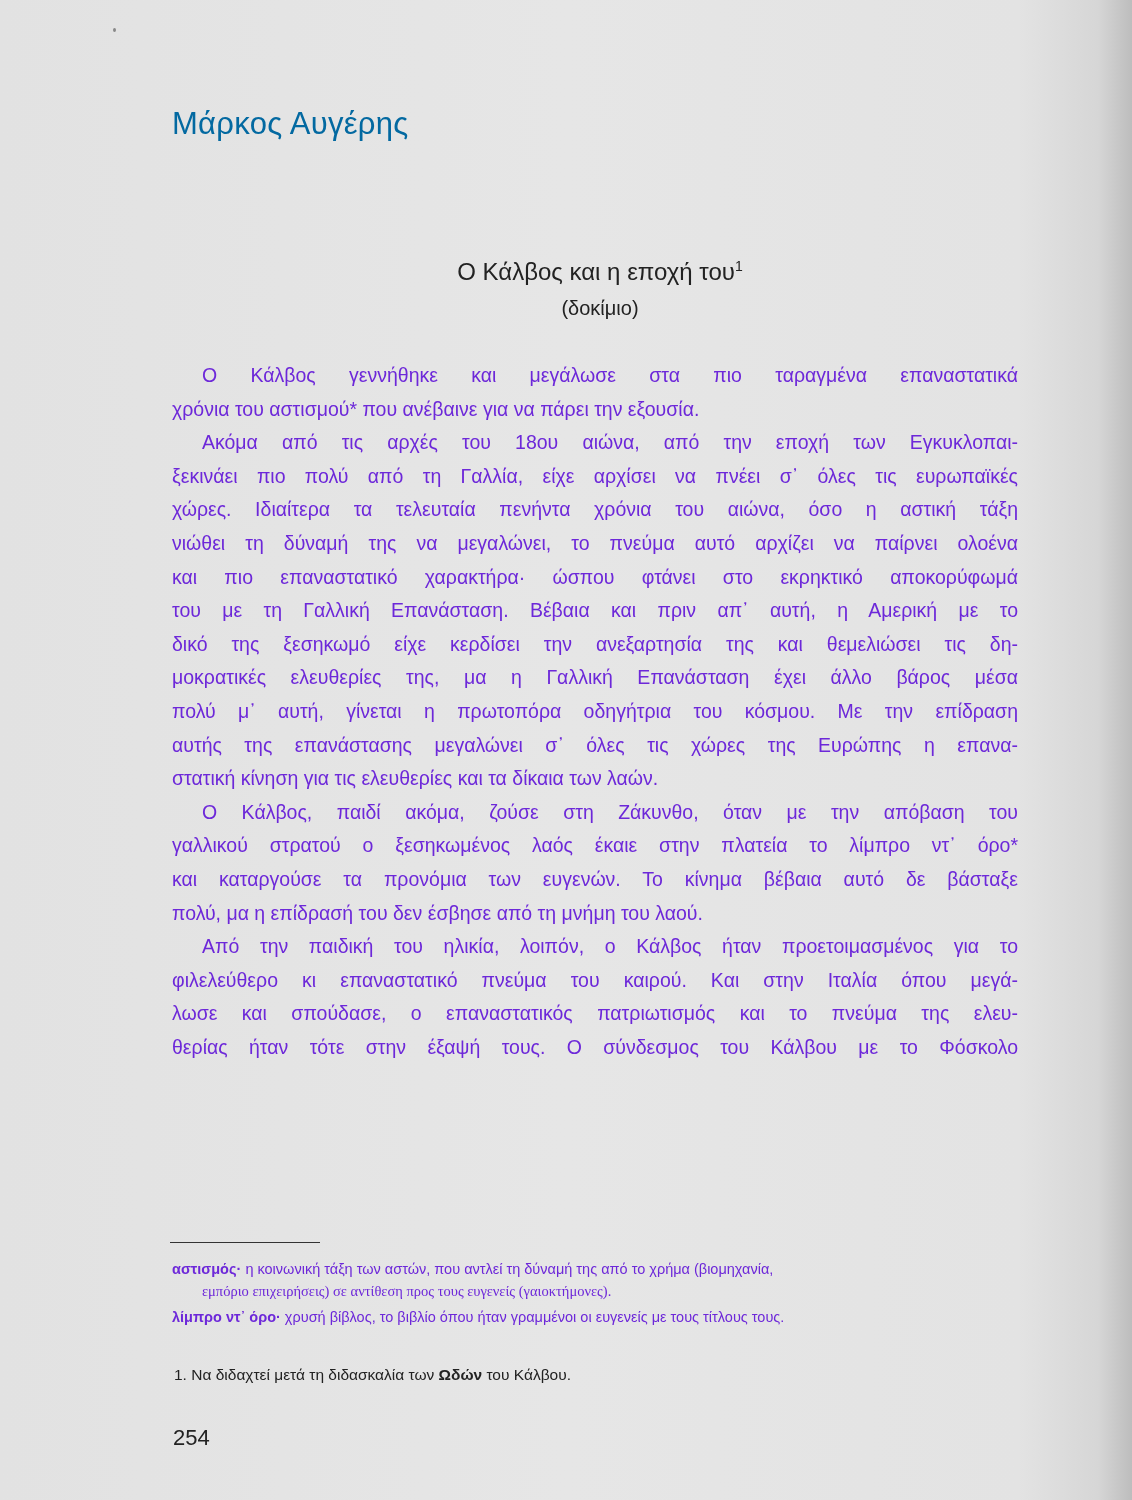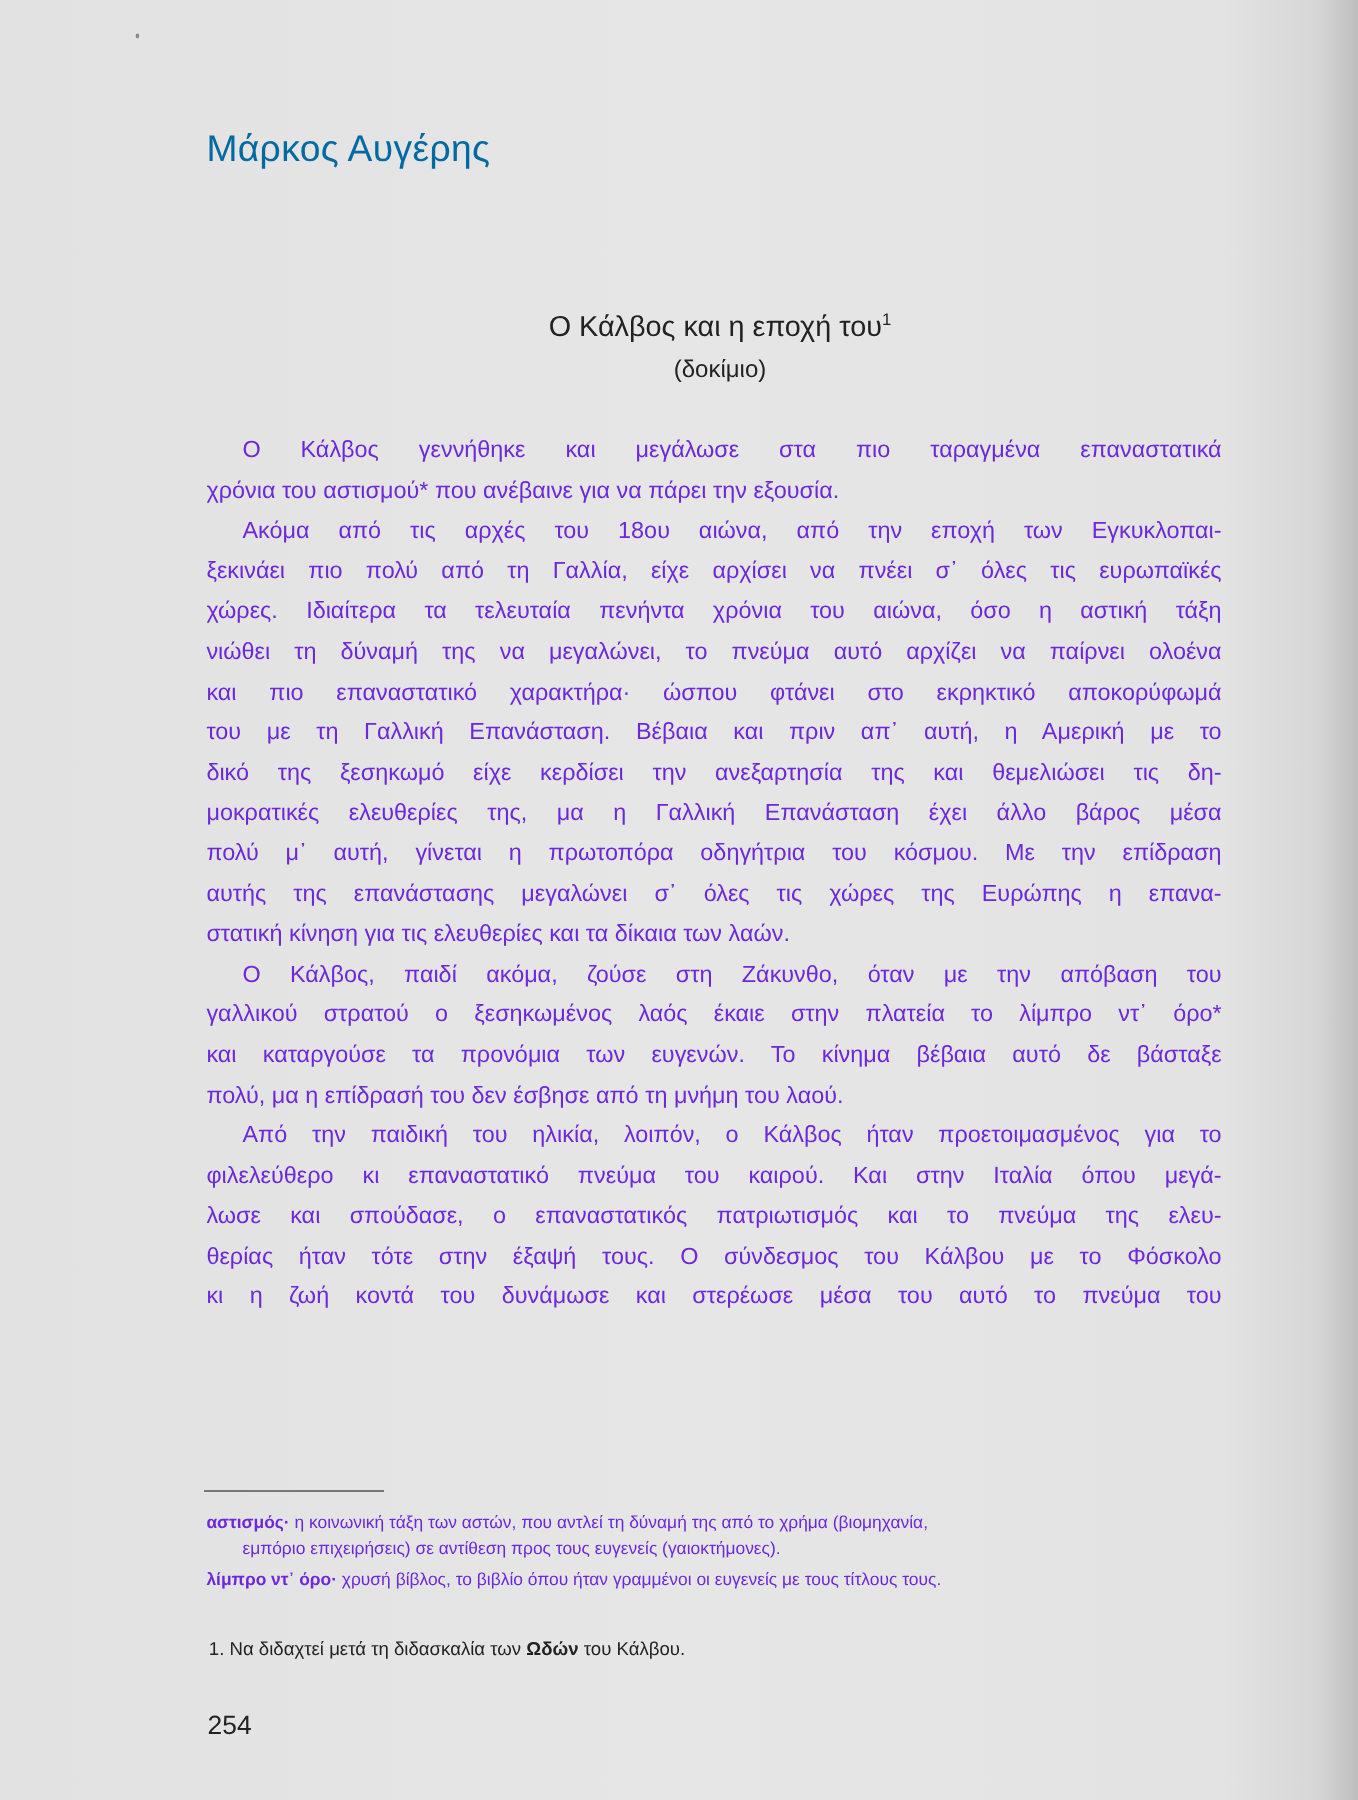--- a/index.html
+++ b/index.html
@@ -33,21 +33,21 @@
   }
   .line.indent { padding-left:30px; }
   .line.last { text-align-last:left; }
   .rule {
     position:absolute; left:170px; top:1242px; width:150px; height:1px; background:#333;
   }
   .notes {
     position:absolute; left:172px; top:1258px; width:850px; font-size:14.5px; color:#6d28d9;
   }
   .note-line { height:22px; line-height:22px; white-space:nowrap; }
-  .note-line.cont { padding-left:30px; }
+  .note-line.cont { padding-left:30px;font-family:Liberation Serif, serif; }
   .note-line .term { font-weight:bold; }
   .note-line.gap { margin-top:4px; }
   .footnote {
     position:absolute; left:174px; top:1366px; font-size:15.5px; color:#222;
   }
   .footnote b { font-weight:bold; }
   .page-number {
     position:absolute; left:173px; top:1425px; font-size:22px; color:#222;
   }
   .speck { position:absolute; width:3px; height:4px; background:#888; border-radius:50%; }
@@ -79,21 +79,20 @@
   <div class="line">αυτής της επανάστασης μεγαλώνει σ᾽ όλες τις χώρες της Ευρώπης η επανα-</div>
   <div class="line last">στατική κίνηση για τις ελευθερίες και τα δίκαια των λαών.</div>
   <div class="line indent">Ο Κάλβος, παιδί ακόμα, ζούσε στη Ζάκυνθο, όταν με την απόβαση του</div>
   <div class="line">γαλλικού στρατού ο ξεσηκωμένος λαός έκαιε στην πλατεία το λίμπρο ντ᾽ όρο*</div>
   <div class="line">και καταργούσε τα προνόμια των ευγενών. Το κίνημα βέβαια αυτό δε βάσταξε</div>
   <div class="line last">πολύ, μα η επίδρασή του δεν έσβησε από τη μνήμη του λαού.</div>
   <div class="line indent">Από την παιδική του ηλικία, λοιπόν, ο Κάλβος ήταν προετοιμασμένος για το</div>
   <div class="line">φιλελεύθερο κι επαναστατικό πνεύμα του καιρού. Και στην Ιταλία όπου μεγά-</div>
   <div class="line">λωσε και σπούδασε, ο επαναστατικός πατριωτισμός και το πνεύμα της ελευ-</div>
   <div class="line">θερίας ήταν τότε στην έξαψή τους. Ο σύνδεσμος του Κάλβου με το Φόσκολο</div>
-  <div class="line">κι η ζωή κοντά του δυνάμωσε και στερέωσε μέσα του αυτό το πνεύμα του</div>
 </div>
 
 <div class="rule"></div>
 
 <div class="notes">
   <div class="note-line"><span class="term">αστισμός·</span><span> η κοινωνική τάξη των αστών, που αντλεί τη δύναμή της από το χρήμα (βιομηχανία,</span></div>
   <div class="note-line cont">εμπόριο επιχειρήσεις) σε αντίθεση προς τους ευγενείς (γαιοκτήμονες).</div>
   <div class="note-line gap"><span class="term">λίμπρο ντ᾽ όρο·</span><span> χρυσή βίβλος, το βιβλίο όπου ήταν γραμμένοι οι ευγενείς με τους τίτλους τους.</span></div>
 </div>
 

